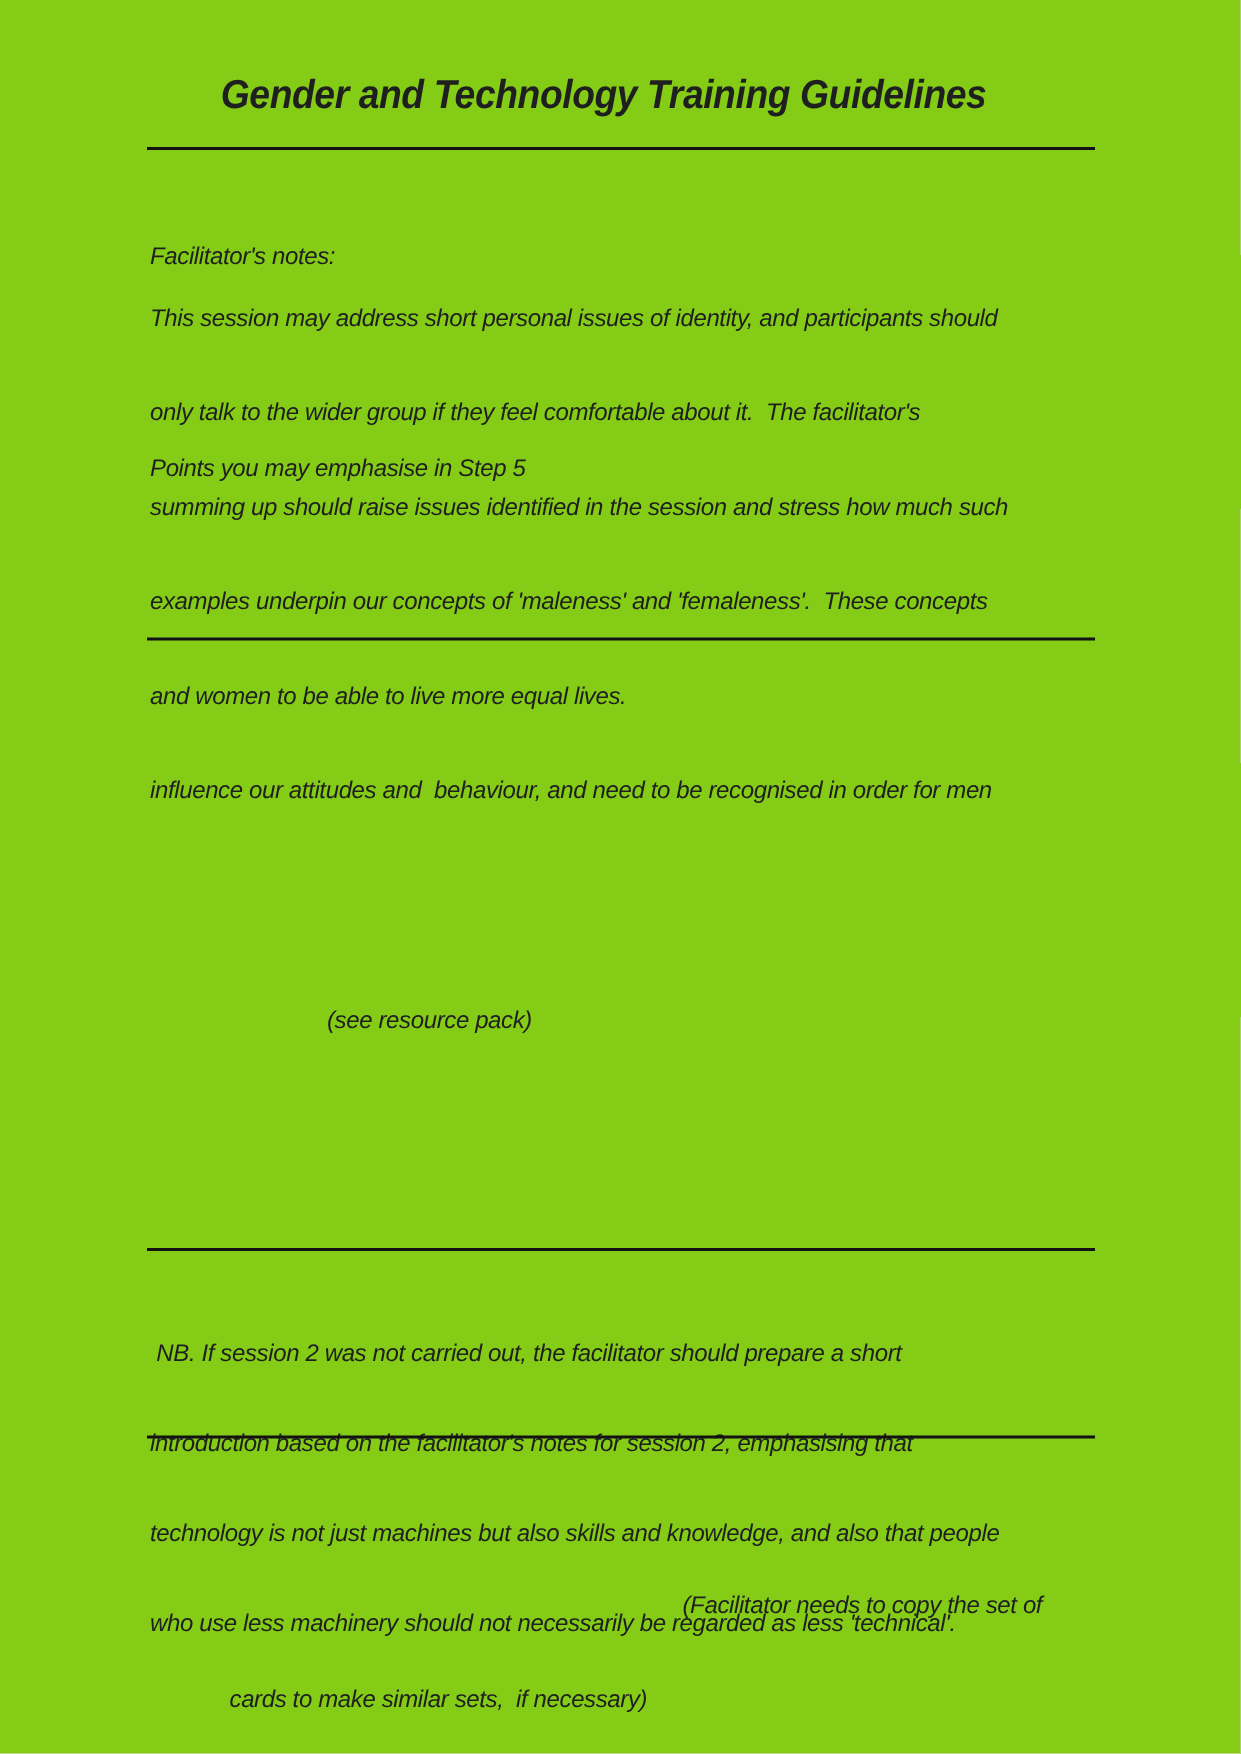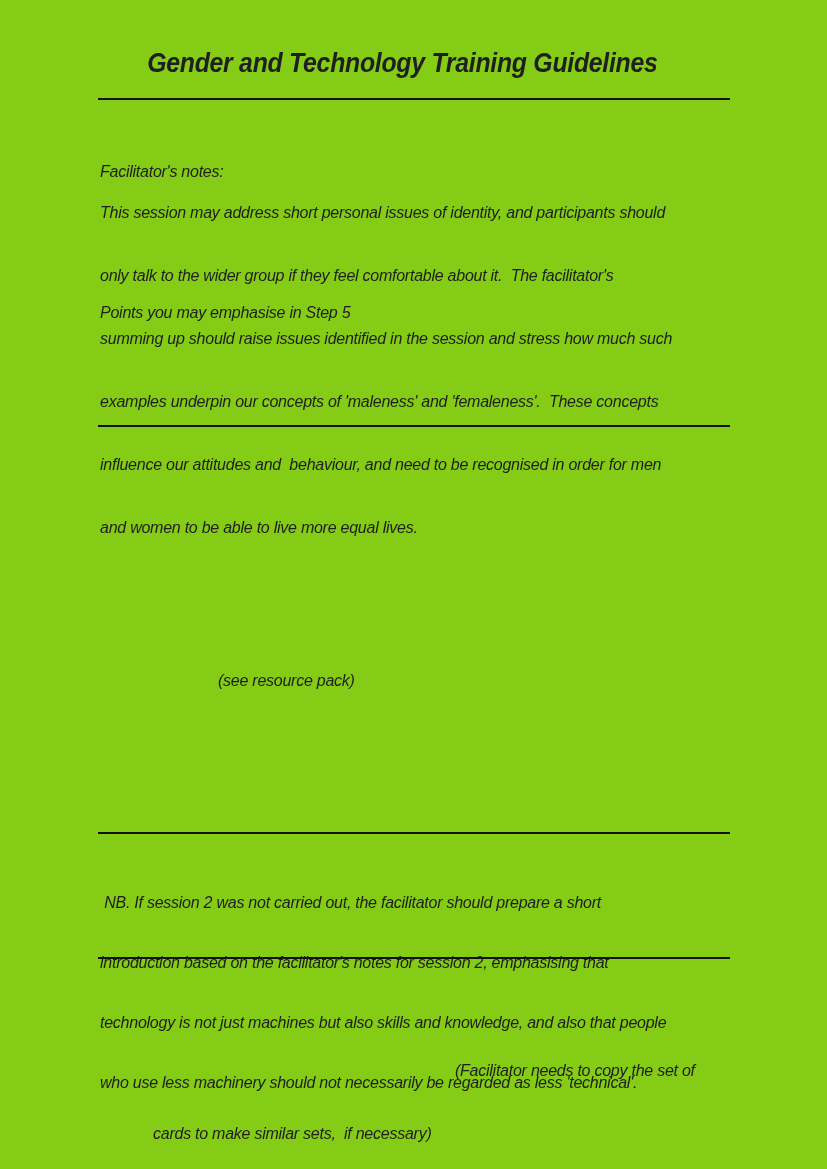--- a/index.html
+++ b/index.html
@@ -75,22 +75,22 @@
 
   <div class="rule rule-1"></div>
 
   <div class="text-block notes-label">Facilitator's notes:</div>
 
   <div class="text-block para-notes">
     <div class="line">This session may address short personal issues of identity, and participants should</div>
     <div class="line">only talk to the wider group if they feel comfortable about it.  The facilitator's</div>
     <div class="line">summing up should raise issues identified in the session and stress how much such</div>
     <div class="line">examples underpin our concepts of 'maleness' and 'femaleness'.  These concepts</div>
+    <div class="line">and women to be able to live more equal lives.</div>
     <div class="line">influence our attitudes and  behaviour, and need to be recognised in order for men</div>
-    <div class="line">and women to be able to live more equal lives.</div>
   </div>
 
   <div class="text-block points-heading">Points you may emphasise in Step 5</div>
 
 
   <div class="rule rule-2"></div>
 
   <div class="text-block resource-note">(see resource pack)</div>
 
   <div class="rule rule-3"></div>

